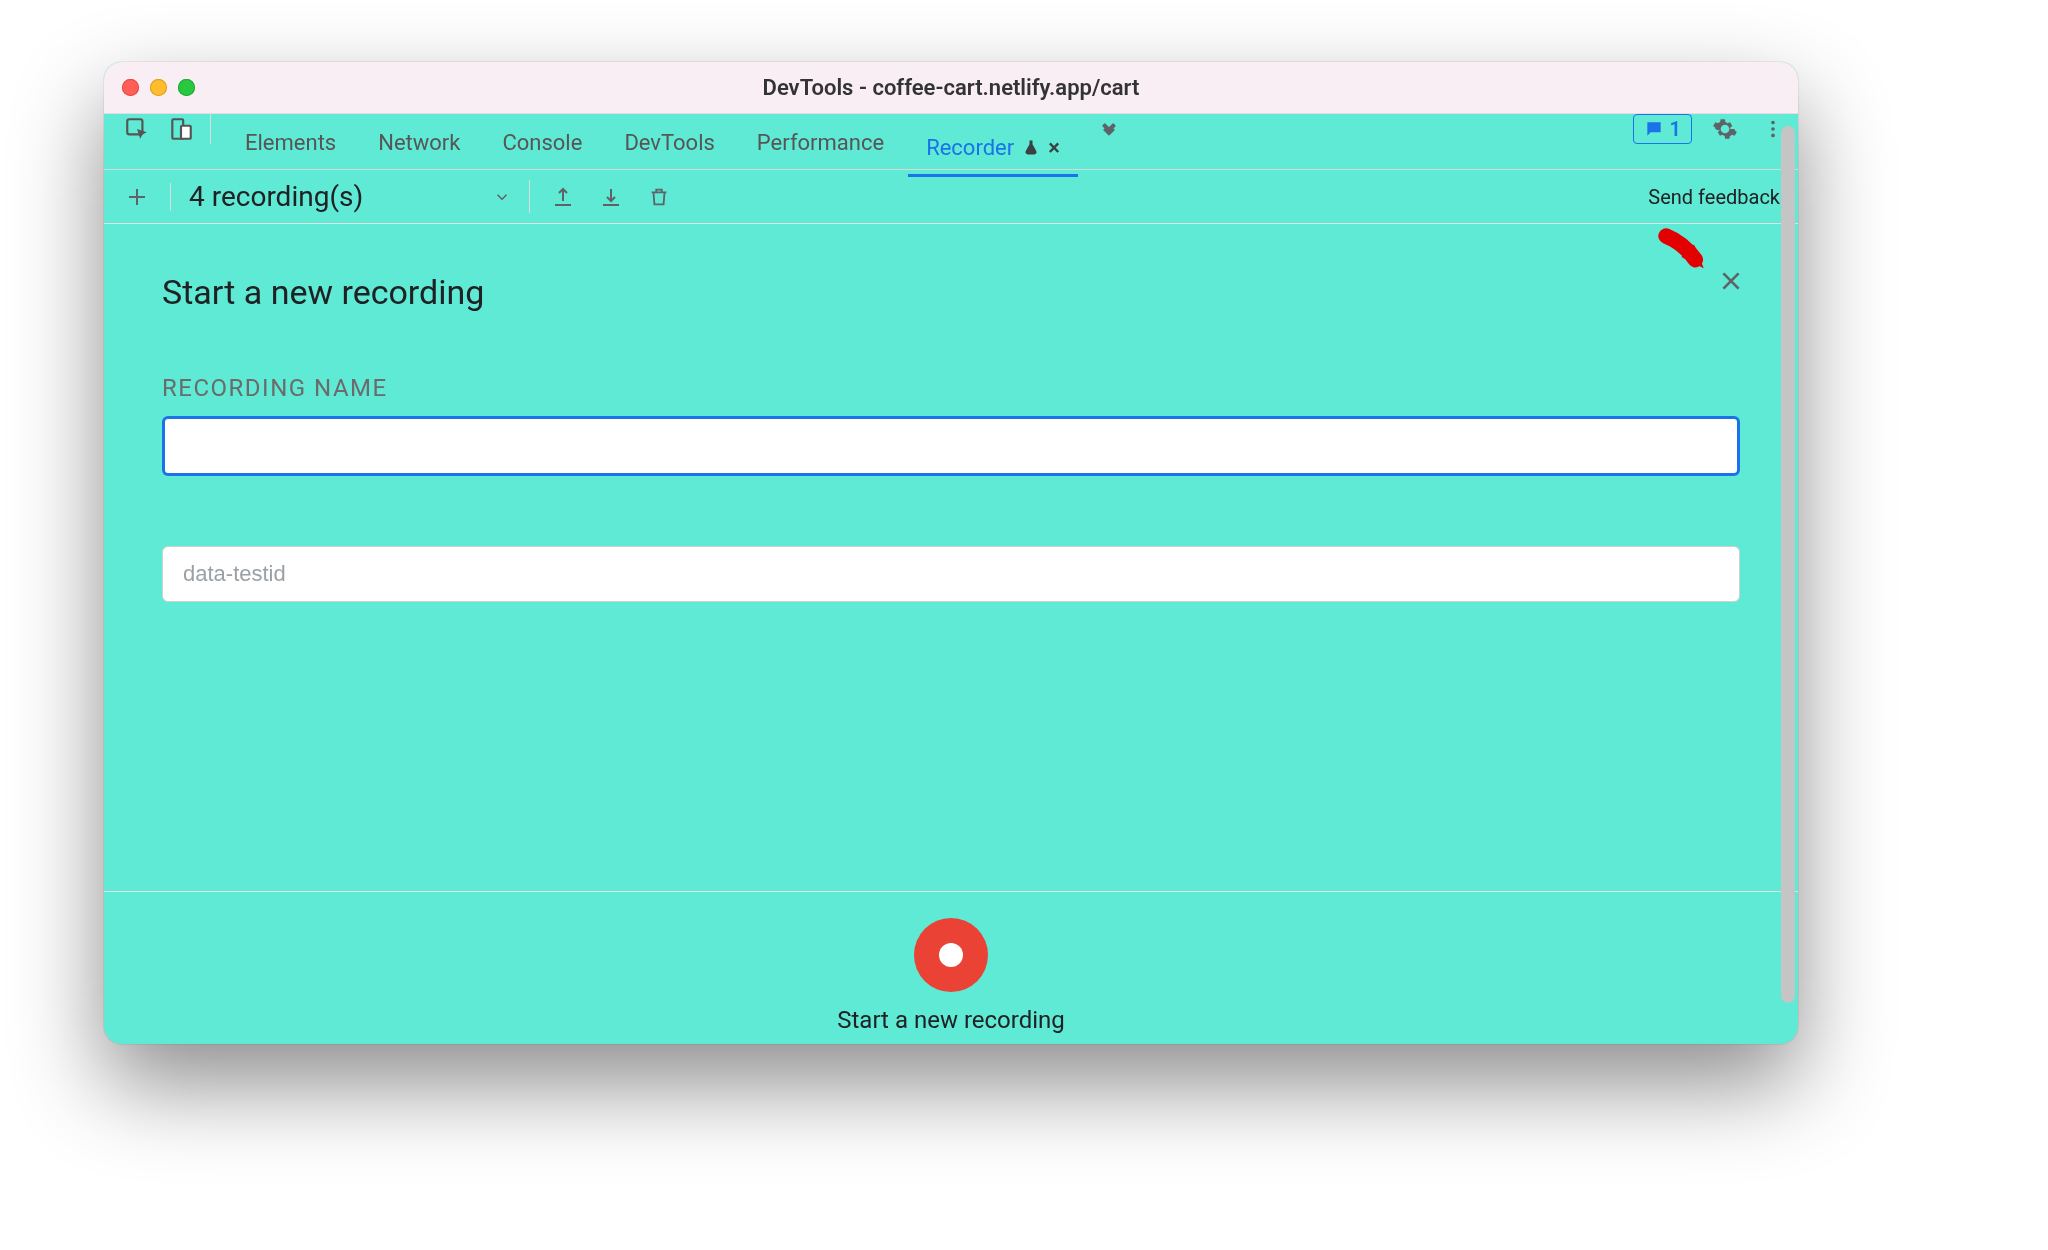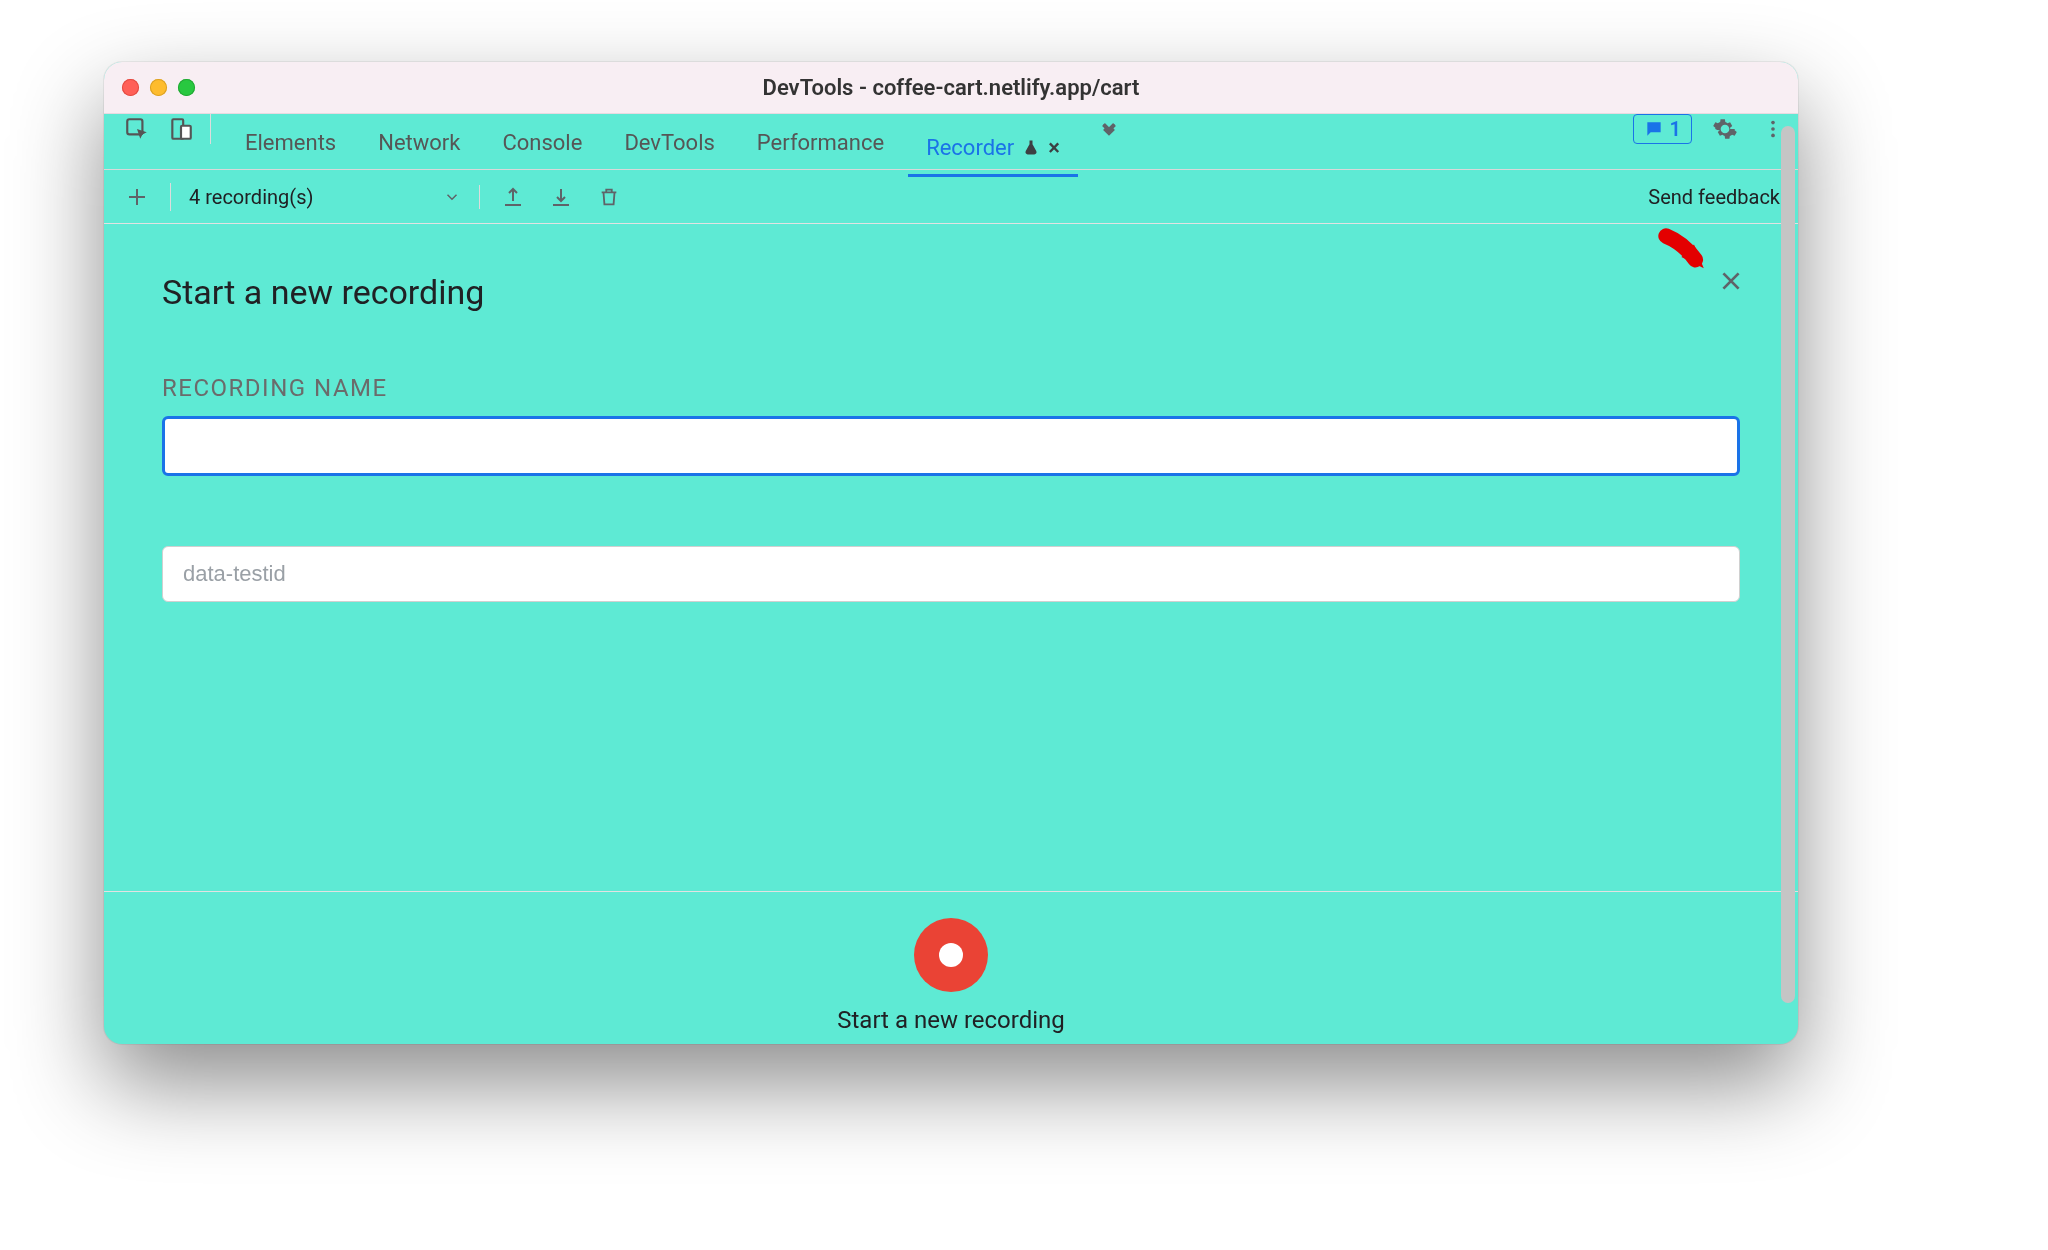--- a/index.html
+++ b/index.html
@@ -21,21 +21,21 @@
   
   .tabs-row { height: 56px; display:flex; align-items:flex-start; padding: 0 10px 0 18px; border-bottom: 1px solid #d9d9d9; gap: 6px; }
   .inspect-pair { display:flex; gap:14px; align-items:center; padding-right:14px; border-right:1px solid #dcdcdc; margin-right:10px; }
   .tab { font-size:22px; color:#565656; padding: 0 18px; height:56px; display:flex; align-items:center; gap:8px; cursor:pointer; }
   .tab.active { color:#1a73e8; border-bottom: 3px solid #1a73e8; padding-top:0;margin-top:7px; }
   .spacer { flex:1; }
   .chip-feedback { display:flex; align-items:center; gap:6px; border:1px solid #1a73e8; border-radius:4px; color:#1a73e8; padding:2px 10px; font-size:20px; font-weight:600; }
   .icon-btn { width:30px; height:30px; display:flex; align-items:center; justify-content:center; color:#555; }
   
   .toolbar { height: 54px; display:flex; align-items:center; padding:0 18px; border-bottom:1px solid #e2e2e2; gap:18px; }
-  .dropdown { display:flex; align-items:center; gap:130px; font-size:20px; color:#202124; padding-right:18px; border-right:1px solid #dcdcdc; }
+  .dropdown { display:flex; align-items:center; gap:130px; font-size:28px; color:#202124; padding-right:18px; border-right:1px solid #dcdcdc; }
   .send-fb { font-size:20px; color:#202124; }
   
   .main { position:relative; padding: 48px 58px 0 58px; height: calc(100% - 52px - 56px - 54px); overflow:hidden; border-top:none; }
   .section-title { font-size:34px; color:#202124; font-weight:400; margin-bottom: 62px; }
   .form-label { font-size:24px; letter-spacing: 1.5px; color:#6b6b6b; font-weight:400; margin-bottom:14px; display:flex; align-items:flex-end; gap:10px; }
   .input { width:100%; font-size:22px; padding:14px 20px; border:3px solid #1a73e8; border-radius:6px; outline:none; color:#202124; }
   .input::placeholder { color:#9aa0a6; }
   .input.plain { border:1px solid #d0d0d0; }
   .gap-lg { height:70px; }
   .panel-close { position:absolute; top:44px; right:54px; color:#5f6368; }

